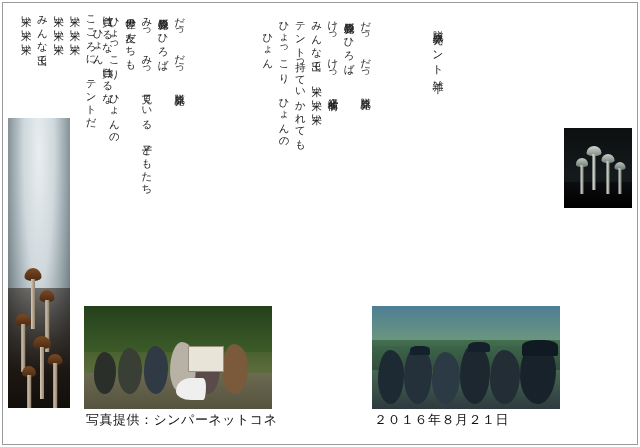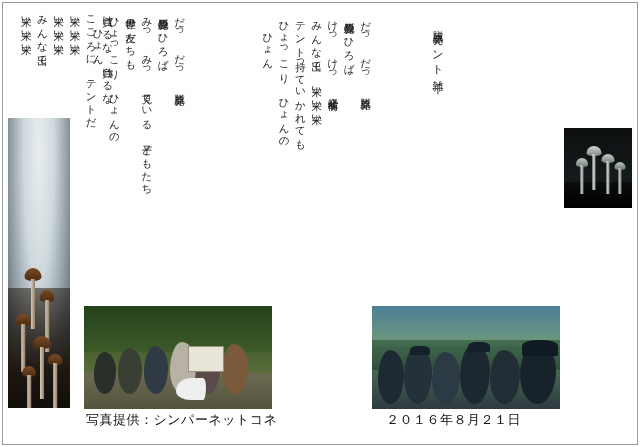--- a/index.html
+++ b/index.html
@@ -118,21 +118,21 @@
     background: linear-gradient(180deg, #2f4a22 0%, #3d5a27 30%, #5a6b3a 62%, #6e6a52 100%);
   }
   
   #photo-br {
     left: 372px; top: 306px; width: 188px; height: 103px;
     background: linear-gradient(180deg, #2b4a5e 0%, #3f6a80 26%, #4a6f55 55%, #2e3a3f 100%);
   }
   .blob { position: absolute; border-radius: 46% 54% 50% 50% / 55% 45% 55% 45%; }
 
   #caption-bl { left: 86px; top: 411px; }
-  #caption-br { left: 374px; top: 411px; margin-left: 12px; }
+  #caption-br { left: 374px; top: 411px; }
 </style>
 </head>
 <body>
 
 <div id="page">
 
   <div class="frame"></div>
 
 
   <div class="byline" id="byline1">脱原発テント雑千</div>

